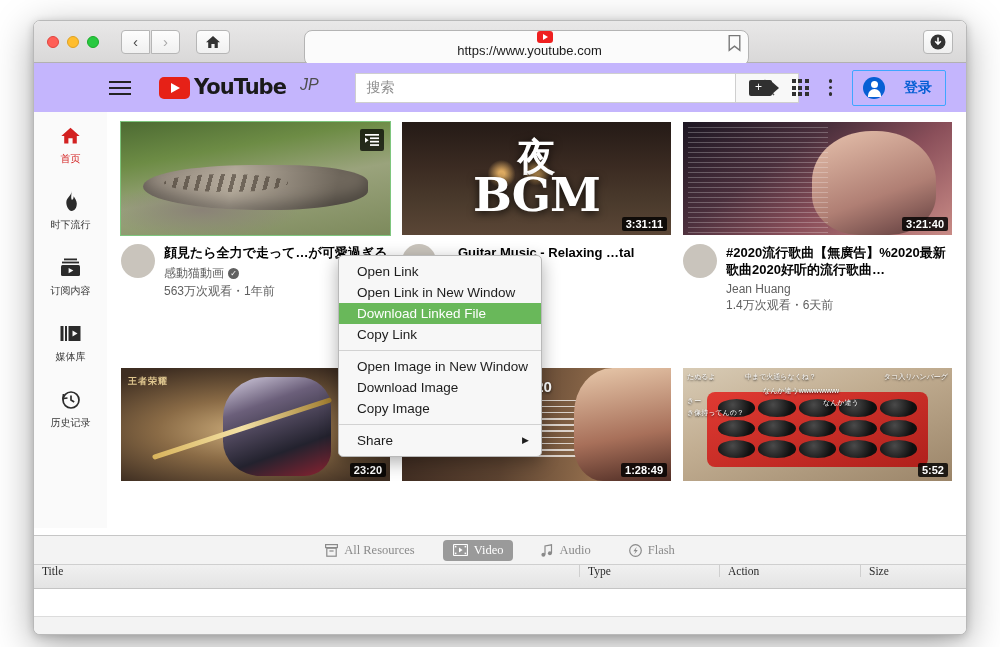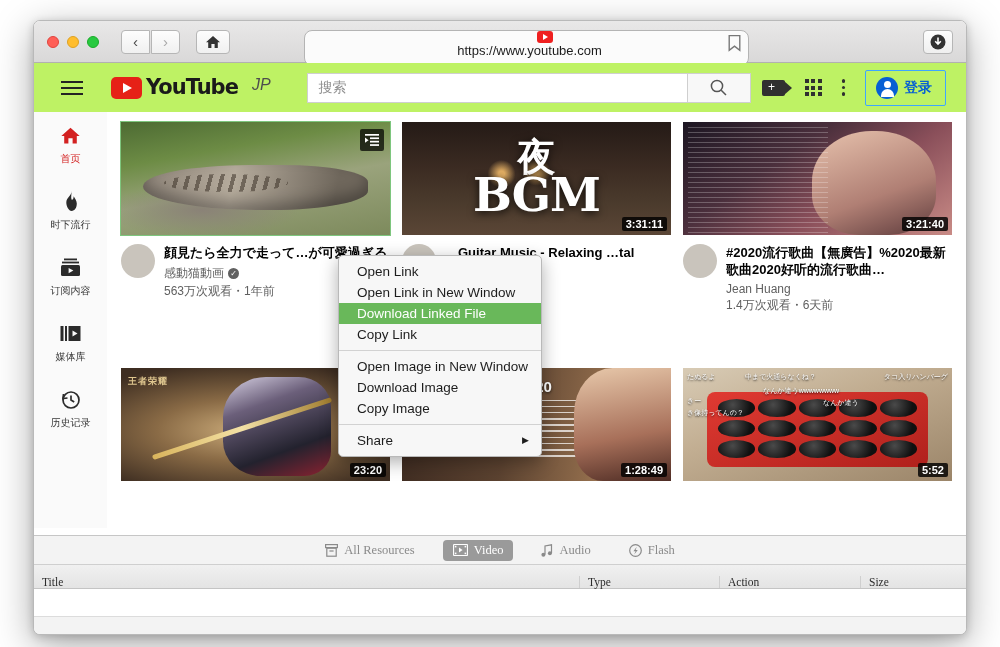--- a/index.html
+++ b/index.html
@@ -79,23 +79,24 @@
     width: 30px; height: 24px;
     background: linear-gradient(#fdfdfd,#efefef);
     border: 1px solid #b6b6b6; border-radius: 4px;
     display: flex; align-items: center; justify-content: center;
   }
 
   
   #page { position: relative; height: 465px; background: #fff; overflow: hidden; }
 
   #ytheader {
-    position: relative; height: 49px; background: #bef264;
+    position: relative; height: 49px; background: #c4b5fd;
     display: flex; align-items: center;
     z-index: 5;
+    padding-left: 48px;
   }
   .hamburger { margin-left: 27px; width: 22px; }
   .hamburger span {
     display: block; height: 2px; background: #232323; margin: 4px 0;
   }
   .yt-logo { display: flex; align-items: flex-start; margin-left: 28px; }
   .yt-play {
     width: 31px; height: 22px; background: #e62117; border-radius: 5px;
     display: flex; align-items: center; justify-content: center;
   }
@@ -139,21 +140,21 @@
   }
   .icon-camera .plus {
     position: absolute; left: 5px; top: 3px; width: 10px; height: 10px;
     color: #fff; font-size: 12px; line-height: 9px; text-align: center;
   }
   .icon-grid { display: grid; grid-template-columns: repeat(3,4px); gap: 2.5px; }
   .icon-grid i { width: 4px; height: 4px; background: #303030; display: block; }
   .icon-dots { display: flex; flex-direction: column; gap: 3px; }
   .icon-dots i { width: 3.5px; height: 3.5px; border-radius: 50%; background: #303030; }
   .signin {
-    display: flex; align-items: center; gap: 6px;
+    display: flex; align-items: center; gap: 19px;
     border: 1px solid #3ea6ff; border-radius: 2px;
     padding: 6px 13px 6px 10px;
   }
   .signin-av {
     width: 22px; height: 22px; border-radius: 50%; background: #065fd4;
     position: relative;
   }
   .signin-av::before {
     content: ""; position: absolute; left: 7.5px; top: 4px;
     width: 7px; height: 7px; border-radius: 50%; background: #fff;
@@ -359,21 +360,21 @@
   #filters {
     height: 28px; display: flex; align-items: center; justify-content: center;
     gap: 18px; background: #f3f3f3;
   }
   .filt {
     display: flex; align-items: center; gap: 6px;
     font-size: 12.5px; color: #8a8a8a; padding: 3px 10px; border-radius: 4px;
   }
   .filt.on { background: #9a9a9a; color: #fff; }
   #thead {
-    display: flex; height: 25px; align-items: flex-end;
+    display: flex; height: 25px; align-items: flex-start;
     background: linear-gradient(#f0f0f0,#e4e4e4);
     border-top: 1px solid #cfcfcf; border-bottom: 1px solid #c4c4c4;
     font-size: 11.5px; color: #2b2b2b;
   }
   .th { padding-left: 8px; }
   .th + .th { border-left: 1px solid #cfcfcf; }
   #tbody { height: 28px; background: #fff; border-bottom: 1px solid #dcdcdc; }
 </style>
 </head>
 <body>

